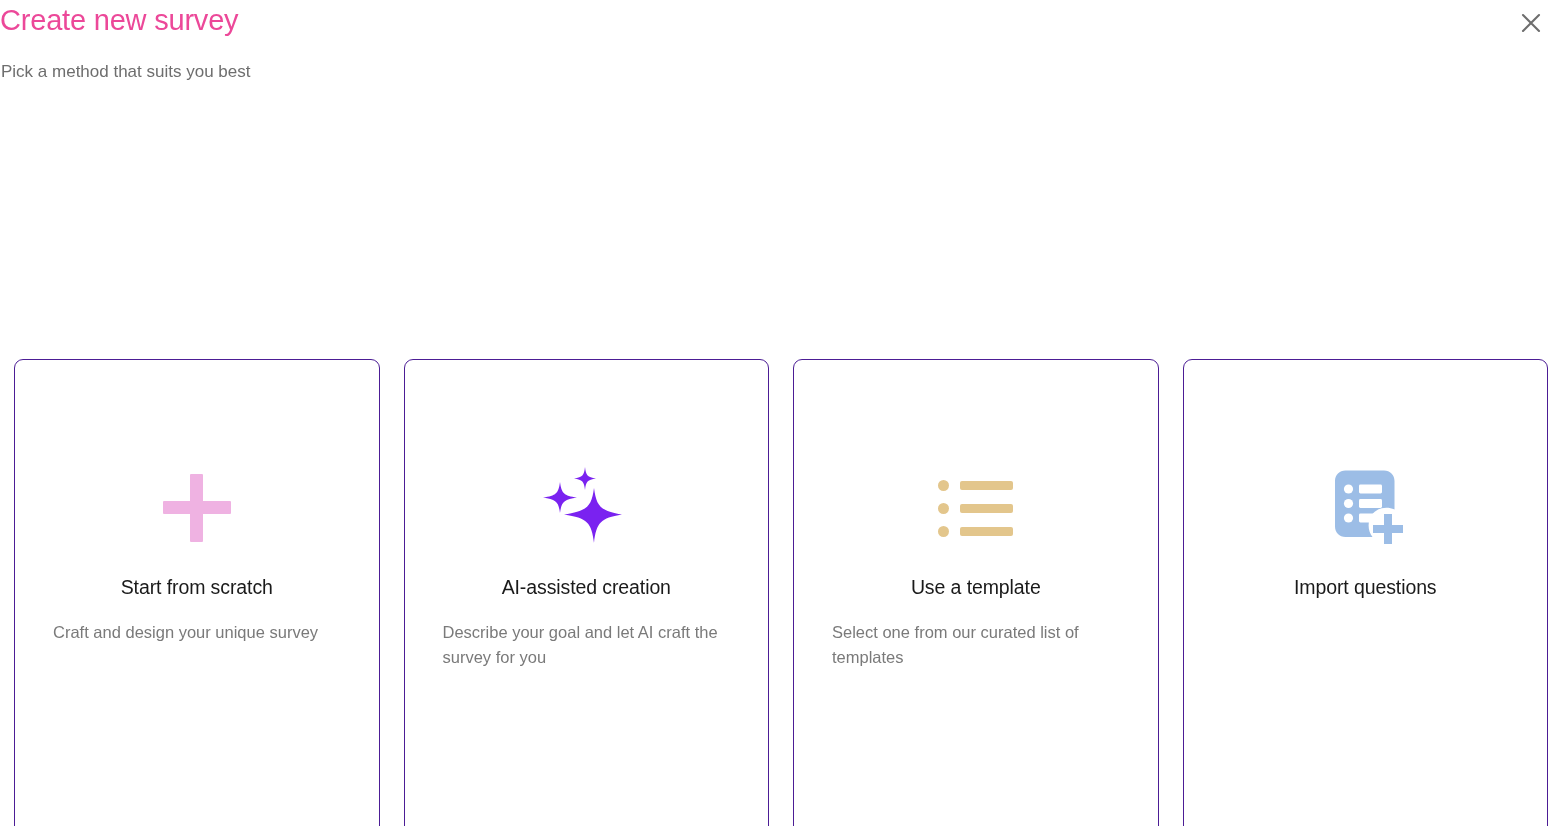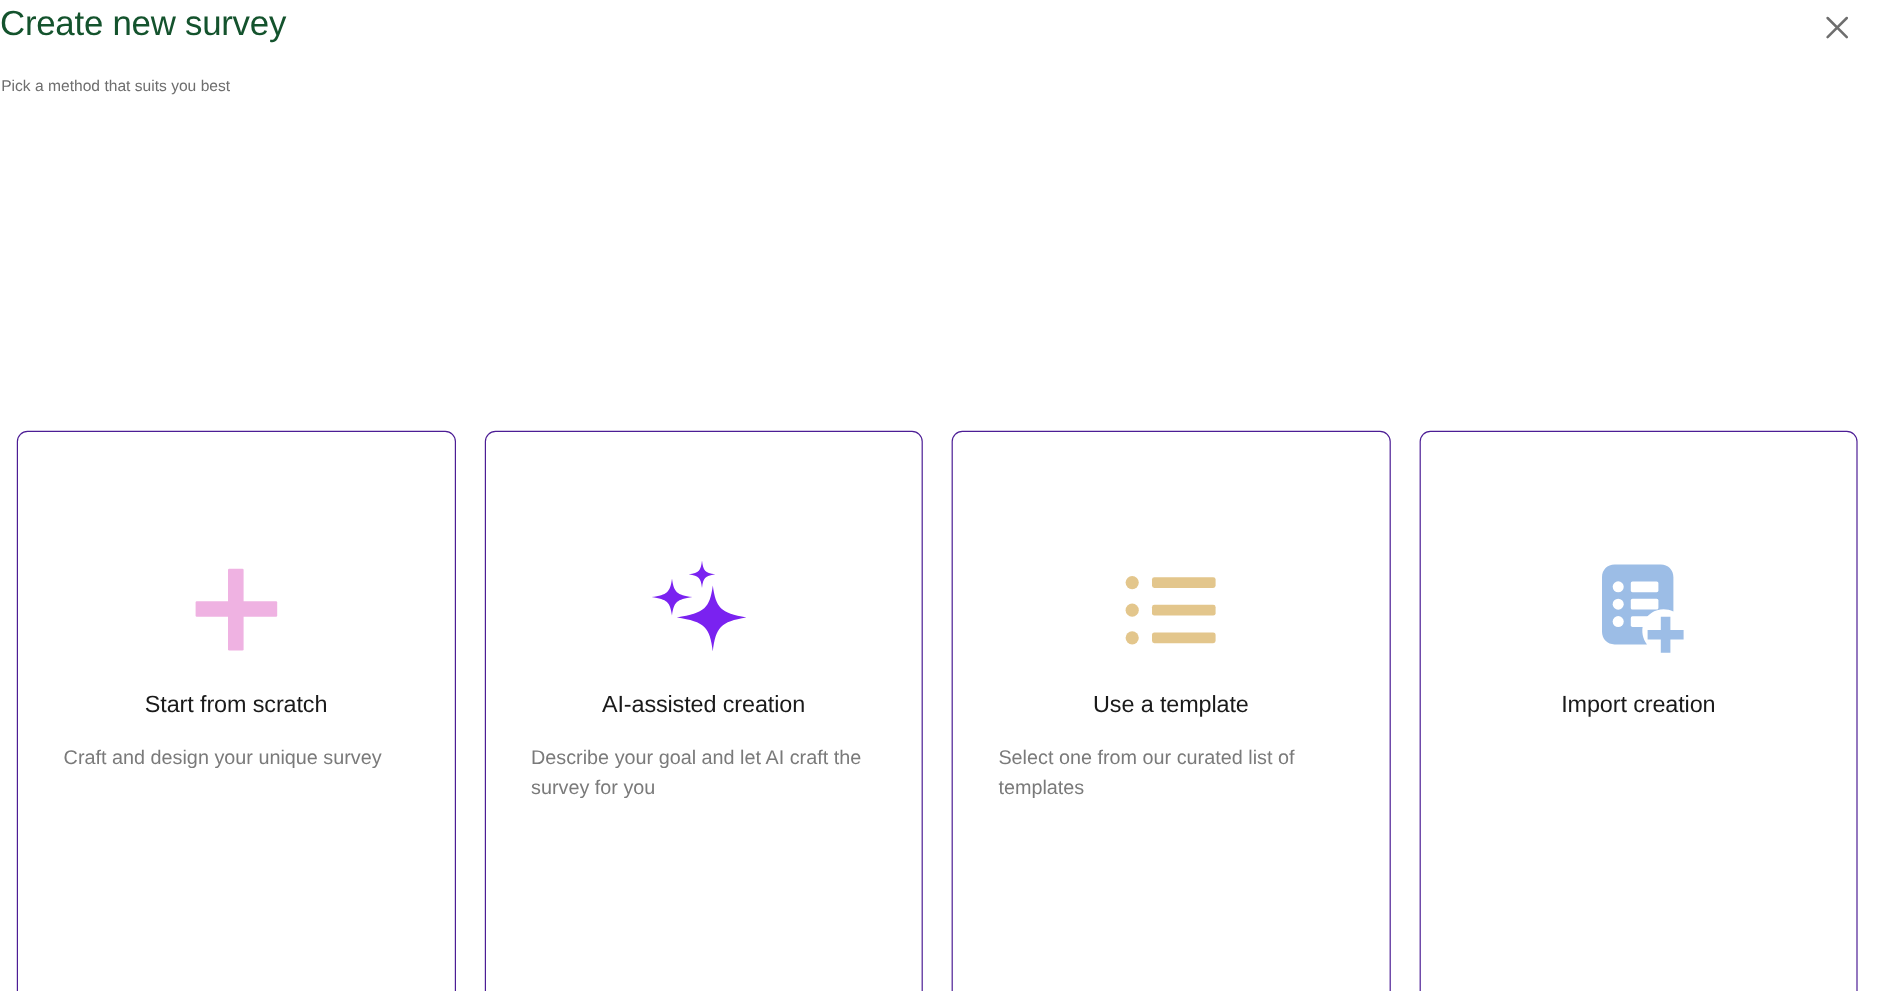--- a/index.html
+++ b/index.html
@@ -28,30 +28,30 @@
     padding: 0;
   }
 
   .title {
     position: absolute;
     left: 0px;
     top: 0px;
     font-size: 29px;
     line-height: 40px;
     font-weight: 400;
-    color: #14532d;
+    color: #ec4899;
     letter-spacing: -0.2px;
     white-space: nowrap;
   }
 
   .subtitle {
     position: absolute;
     left: 1px;
     top: 60px;
-    font-size: 13px;
+    font-size: 17px;
     line-height: 24px;
     font-weight: 400;
     color: #6e6e6e;
     white-space: nowrap;
   }
 
   .close-button {
     position: absolute;
     right: 12px;
     top: 2px;
@@ -256,17 +256,17 @@
           <circle cx="23.5" cy="34.5" r="4.6" fill="#ffffff"></circle>
           <circle cx="23.5" cy="49" r="4.6" fill="#ffffff"></circle>
 
           <rect x="34" y="15.5" width="23" height="9" rx="1.4" fill="#ffffff"></rect>
           <rect x="34" y="30" width="23" height="9" rx="1.4" fill="#ffffff"></rect>
           <rect x="34" y="44.5" width="23" height="9" rx="1.4" fill="#ffffff"></rect>
 
           <path d="M59 45 L67 45 L67 56 L78 56 L78 64 L67 64 L67 75 L59 75 L59 64 L48 64 L48 56 L59 56 Z" fill="#9cbde6"></path>
         </svg>
       </div>
-      <div class="card-title">Import creation</div>
+      <div class="card-title">Import questions</div>
     </div>
 
   </div>
 </div>
 
 </body></html>

